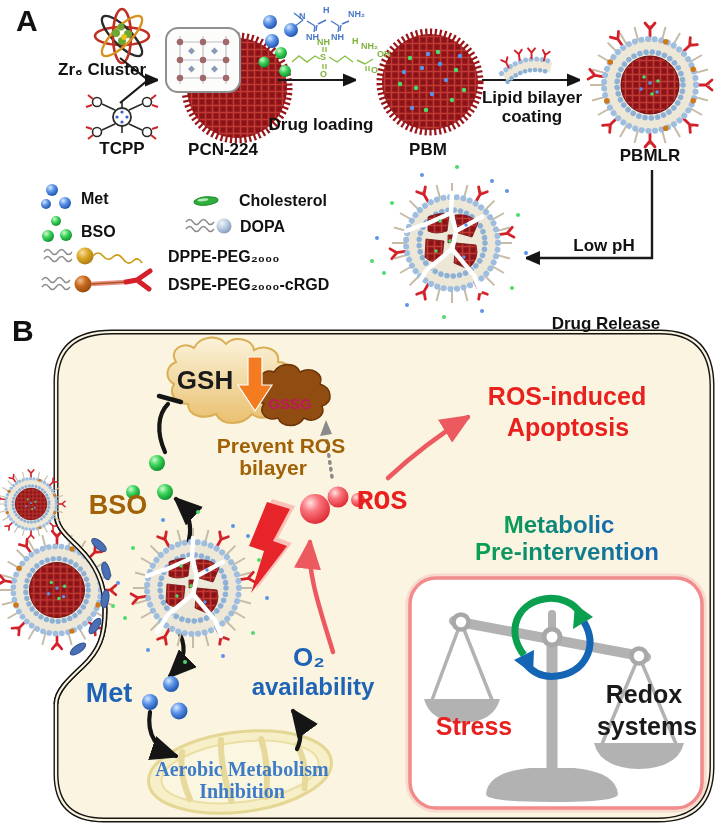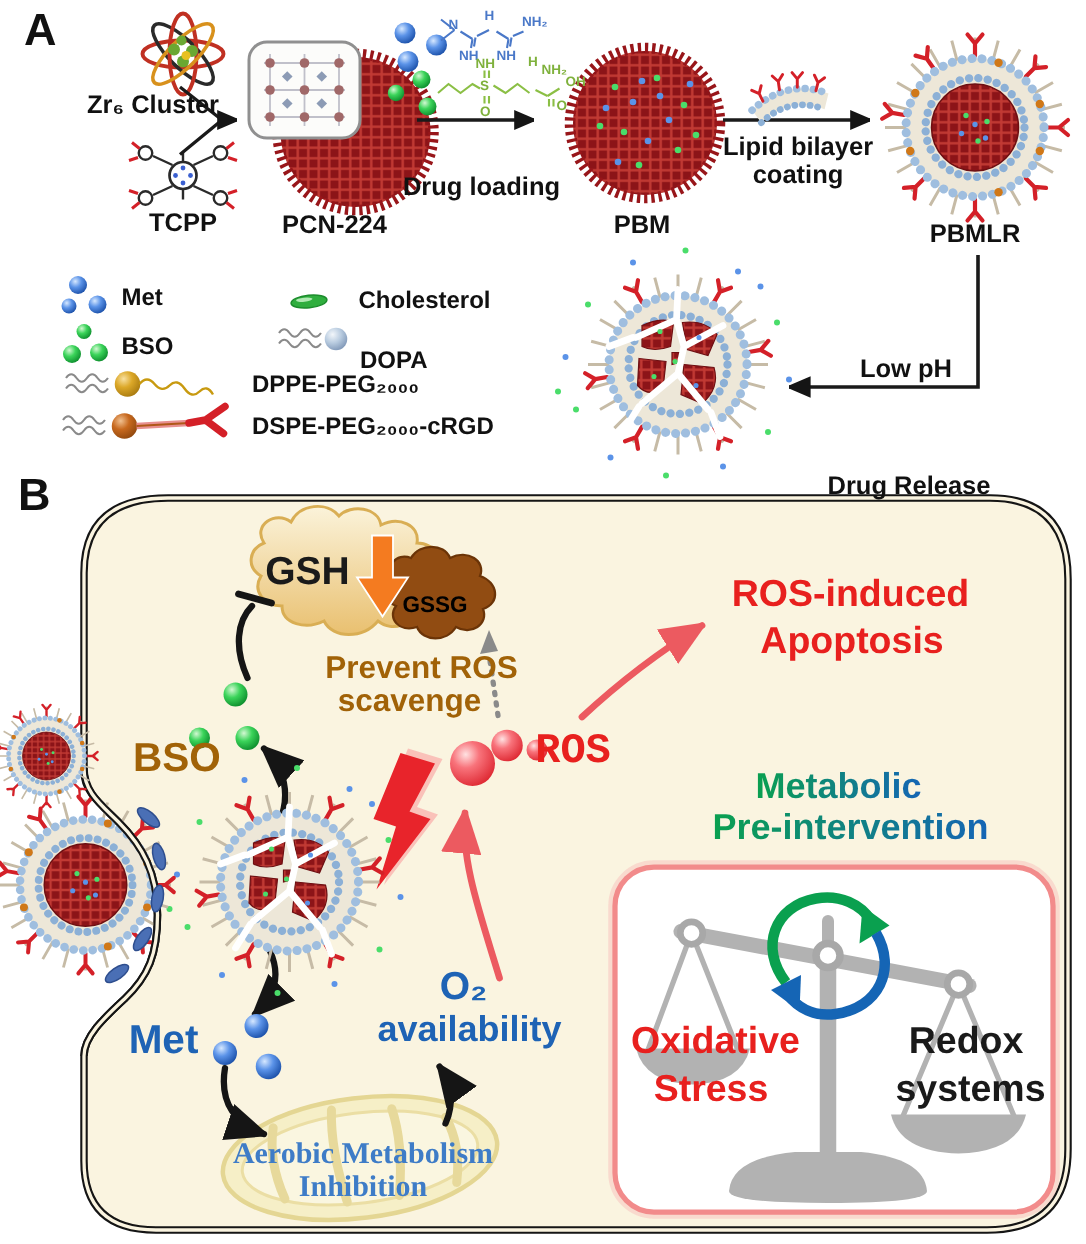--- a/index.html
+++ b/index.html
@@ -7,21 +7,21 @@
          font-family:"Liberation Sans","DejaVu Sans",sans-serif;}
   svg{position:absolute;left:0;top:0;}
   .t{position:absolute;font-weight:bold;white-space:nowrap;line-height:1;transform:translateX(-50%);}
   .tl{position:absolute;font-weight:bold;white-space:nowrap;line-height:1;}
   .panel{font-size:30px;color:#111;font-weight:800;}
   .f17{font-size:17px;color:#111;}
   .f16{font-size:16px;color:#111;}
   .chem{position:absolute;font-size:9px;font-weight:bold;line-height:1;white-space:nowrap;}
   .cblue{color:#4A78C8;} .cgrn{color:#7FB13C;}
   .red{color:#E8201E;} .grn{color:#a16207;} .blu{color:#1E63B5;} .lblu{color:#3E7CC7;font-family:Liberation Serif, serif;}
-  .dark{color:#1A1A1A;} .brown{color:#000000;}
+  .dark{color:#1A1A1A;} .brown{color:#be185d;}
   .f27{font-size:27px;} .f26{font-size:26px;} .f25{font-size:25px;} .f24{font-size:24px;}
   .f21{font-size:21px;} .f20{font-size:20px;} .f15{font-size:15px;} .f28{font-size:28px;}
   .grad{background:linear-gradient(90deg,#0AA04F,#1565B5);-webkit-background-clip:text;
         background-clip:text;color:#1565B5;-webkit-text-fill-color:transparent;}
 </style>
 </head>
 <body>
 
 <div class="stage">
 <svg width="724" height="829" viewBox="0 0 724 829">
@@ -403,50 +403,49 @@
 <div class="t f17" style="left:428px;top:141px;">PBM</div>
 <div class="t f17" style="left:532px;top:89px;">Lipid bilayer</div>
 <div class="t f17" style="left:532px;top:108px;">coating</div>
 <div class="t f17" style="left:650px;top:147px;">PBMLR</div>
 <div class="t f17" style="left:604px;top:237px;">Low pH</div>
 <div class="t f17" style="left:606px;top:270px;margin-top:45px;">Drug Release</div>
 
 <div class="tl f16" style="left:81px;top:191px;">Met</div>
 <div class="tl f16" style="left:81px;top:224px;">BSO</div>
 <div class="tl f16" style="left:239px;top:193px;">Cholesterol</div>
-<div class="tl f16" style="left:240px;top:219px;margin-top:14px;">DOPA</div>
+<div class="tl f16" style="left:240px;top:219px;">DOPA</div>
 <div class="tl f16" style="left:168px;top:249px;">DPPE-PEG₂₀₀₀</div>
 <div class="tl f16" style="left:168px;top:277px;">DSPE-PEG₂₀₀₀-cRGD</div>
 
 <div class="chem cblue" style="left:299px;top:12px;">N</div>
 <div class="chem cblue" style="left:323px;top:6px;">H</div>
 <div class="chem cblue" style="left:348px;top:10px;">NH₂</div>
 <div class="chem cblue" style="left:306px;top:33px;">NH</div>
 <div class="chem cblue" style="left:331px;top:33px;">NH</div>
 <div class="chem cgrn" style="left:317px;top:38px;">NH</div>
 <div class="chem cgrn" style="left:320px;top:53px;">S</div>
 <div class="chem cgrn" style="left:320px;top:70px;">O</div>
 <div class="chem cgrn" style="left:352px;top:37px;">H</div>
 <div class="chem cgrn" style="left:361px;top:42px;">NH₂</div>
 <div class="chem cgrn" style="left:377px;top:50px;text-align:right;">OH</div>
 <div class="chem cgrn" style="left:371px;top:66px;">O</div>
 
 <div class="tl panel" style="left:12px;top:316px;">B</div>
 <div class="t f26 dark" style="left:205px;top:367px;">GSH</div>
 <div class="t f15 brown" style="left:290px;top:396px;">GSSG</div>
 <div class="t f21 grn" style="left:281px;top:435px;">Prevent ROS</div>
-<div class="t f21 grn" style="left:273px;top:457px;">scavenge</div>
+<div class="t f21 grn" style="left:273px;top:457px;">bilayer</div>
 <div class="t f25 red" style="left:567px;top:384px;">ROS-induced</div>
 <div class="t f25 red" style="left:568px;top:415px;">Apoptosis</div>
 <div class="t f27 grn" style="left:118px;top:492px;">BSO</div>
 <div class="t f28 red" style="left:382px;top:488px;font-family:Liberation Mono, monospace;">ROS</div>
 <div class="t f24 grad" style="left:559px;top:513px;">Metabolic</div>
 <div class="t f24 grad" style="left:567px;top:540px;">Pre-intervention</div>
 <div class="t f27 blu" style="left:109px;top:680px;">Met</div>
 <div class="t f26 blu" style="left:309px;top:644px;">O₂</div>
 <div class="t f24 blu" style="left:313px;top:675px;">availability</div>
 <div class="t f20 lblu" style="left:242px;top:759px;">Aerobic Metabolism</div>
 <div class="t f20 lblu" style="left:242px;top:781px;">Inhibition</div>
-<div class="t f25 red" style="left:477px;top:682px;">Oxidative</div>
 <div class="t f25 red" style="left:474px;top:714px;">Stress</div>
 <div class="t f25 dark" style="left:644px;top:682px;">Redox</div>
 <div class="t f25 dark" style="left:647px;top:714px;">systems</div>
 </div>
 
 </body></html>

